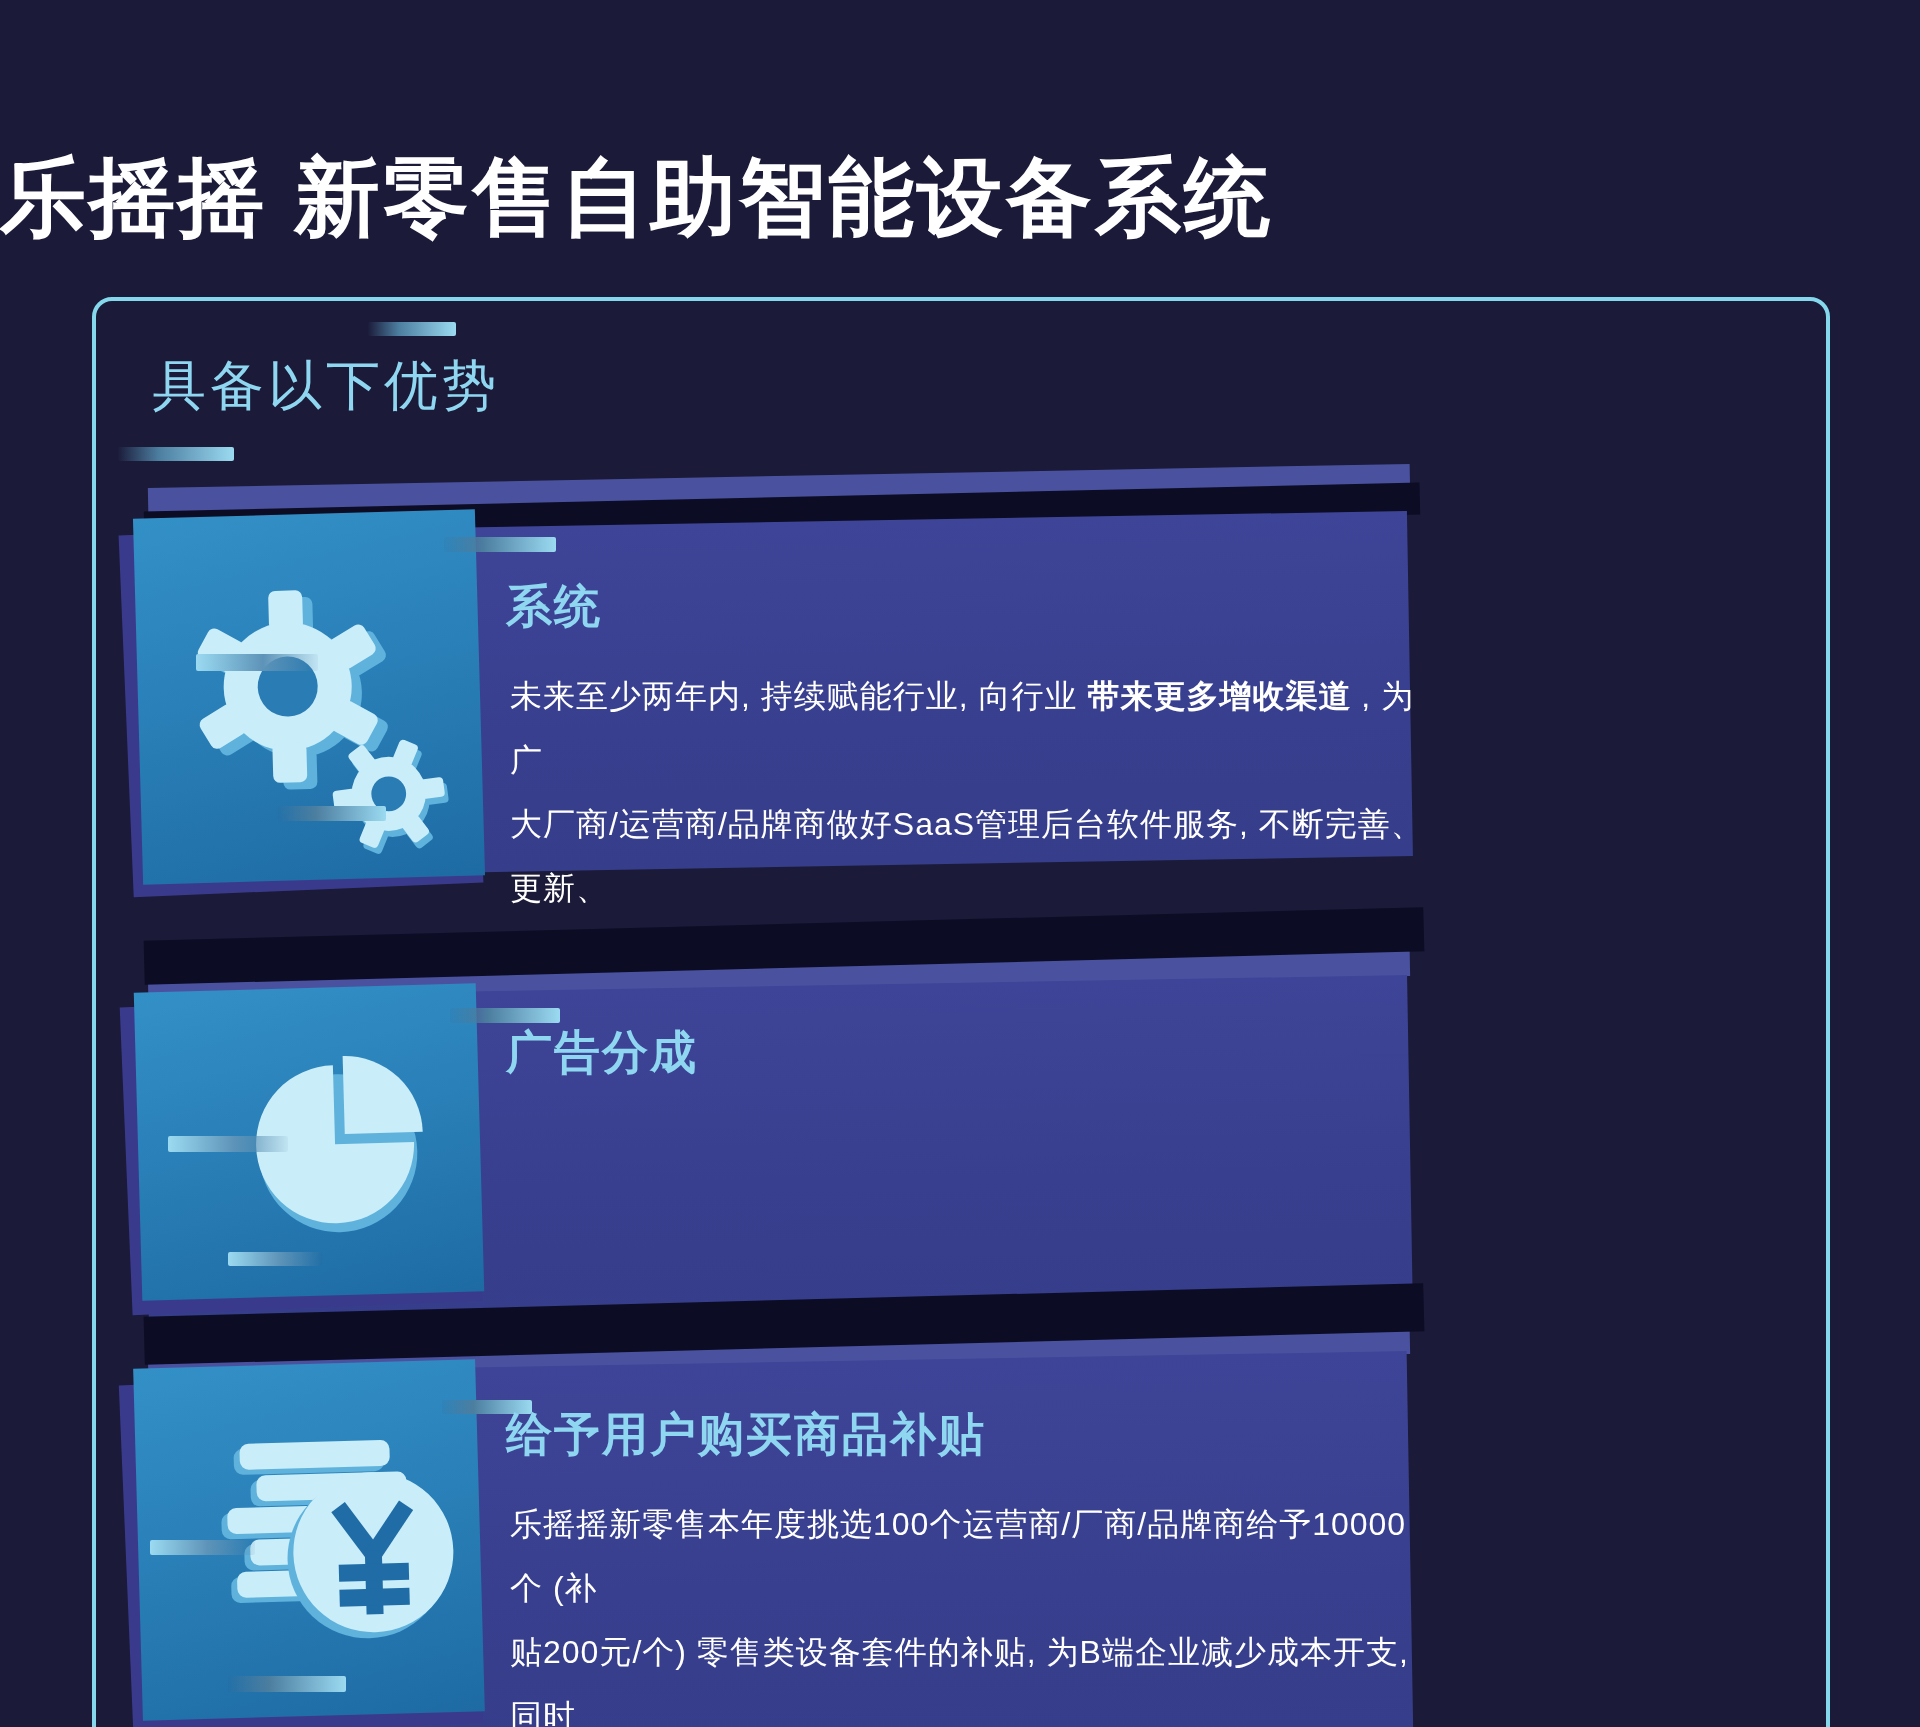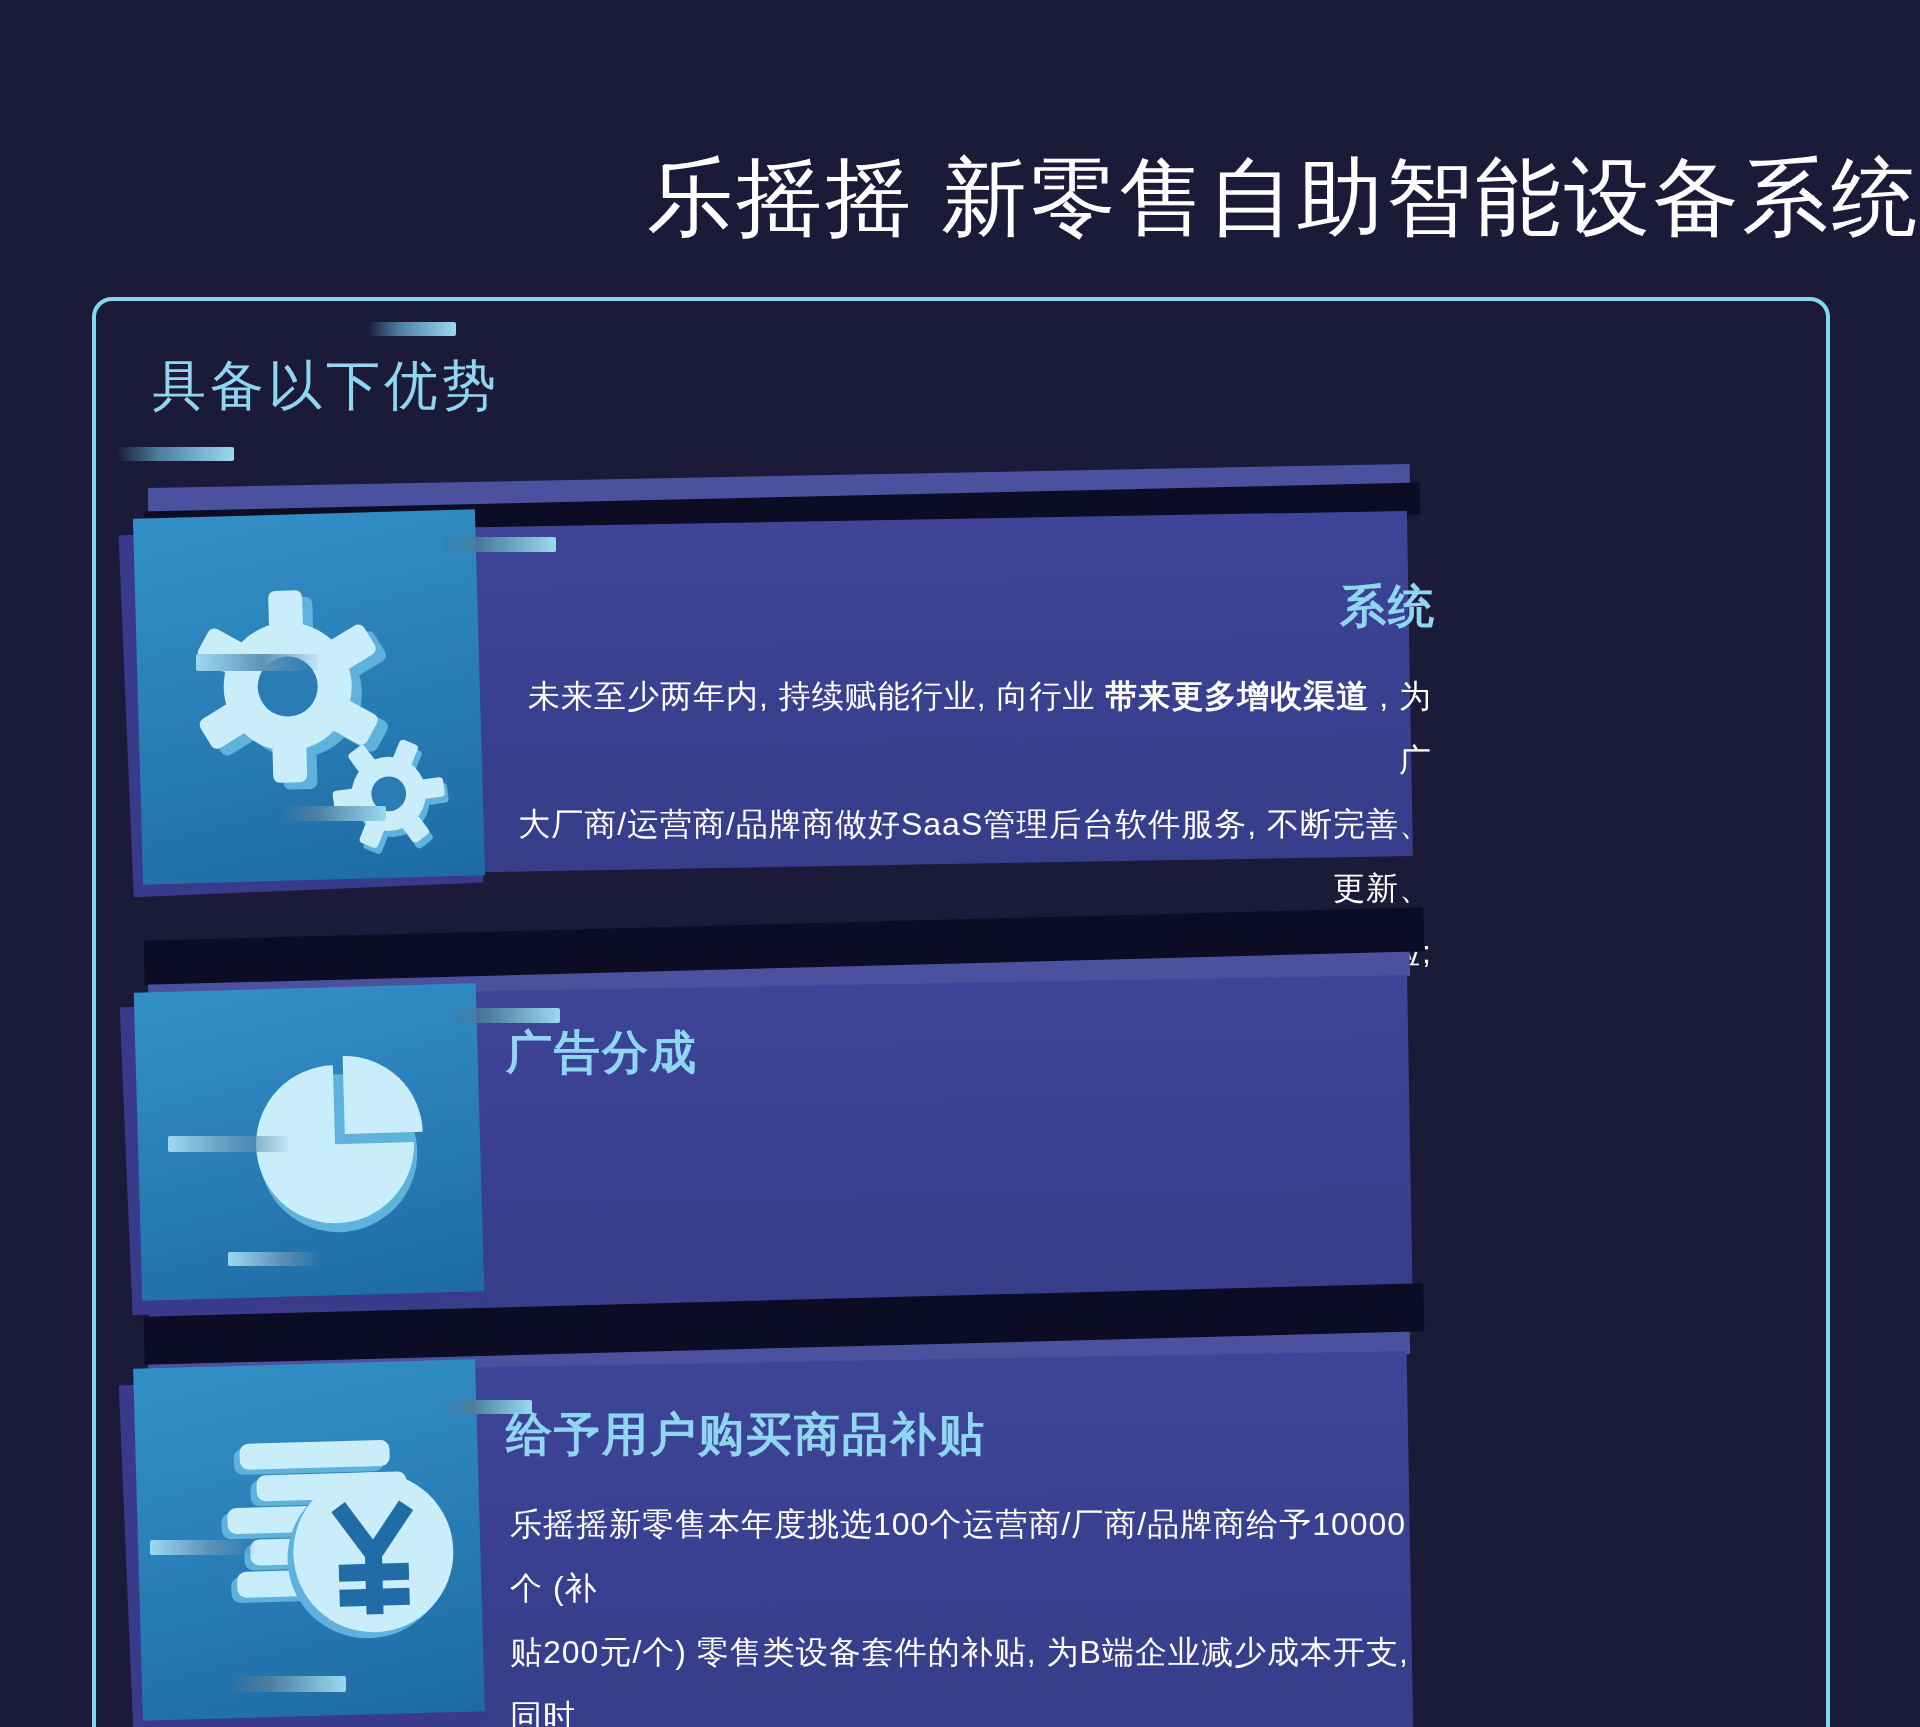--- a/index.html
+++ b/index.html
@@ -1,19 +1,19 @@
 <!DOCTYPE html>
 <html><head>
 <meta charset="utf-8">
 <style>
   html,body{margin:0;padding:0;background:#14132e;}
   .stage{position:relative;width:1920px;height:1727px;overflow:hidden;
          background:#1b1a38;font-family:"Liberation Sans",sans-serif;}
-  .main-title{position:absolute;left:0;top:140px;width:100%;text-align:right;
-              font-size:86px;font-weight:400;color:#ffffff;letter-spacing:3px;}
+  .main-title{position:absolute;left:0;top:140px;width:100%;text-align:left;
+              font-size:86px;font-weight:700;color:#ffffff;letter-spacing:3px;}
   .frame{position:absolute;left:92px;top:297px;width:1730px;height:1500px;
          border:4px solid #85d8ec;border-radius:20px 20px 0 0;}
   .section-heading{position:absolute;left:152px;top:350px;font-size:54px;
                    color:#8fd6f0;letter-spacing:4px;}
   .streak{position:absolute;border-radius:2px;}
   .fadeR{background:linear-gradient(90deg,rgba(40,66,104,0.05) 0%,#4c7ea0 35%,#9bdaf1 100%);}
   .fadeL{background:linear-gradient(90deg,#9bdaf1 0%,#5d93b8 55%,rgba(40,66,104,0.05) 100%);}
   .sliver{position:absolute;background:#4a52a0;}
   .wedge{position:absolute;background:#0c0c24;}
   .panel{position:absolute;background:linear-gradient(180deg,#3e4598 0%,#383f8e 60%,#363d8a 100%);}
@@ -87,21 +87,21 @@
             <rect x="-17" y="-96" width="34" height="40" rx="7" transform="rotate(240)"></rect>
             <rect x="-17" y="-96" width="34" height="40" rx="7" transform="rotate(300)"></rect>
           </g>
           <circle r="30" fill="#2a7db4"></circle>
         </g>
       </svg>
     </div>
     <div class="streak fadeR" style="left:444px;top:537px;width:112px;height:15px;"></div>
     <div class="streak fadeL" style="left:196px;top:654px;width:122px;height:17px;"></div>
     <div class="streak fadeR" style="left:278px;top:806px;width:108px;height:15px;"></div>
-    <div class="content" style="left:506px;top:576px;text-align:right;">
+    <div class="content" style="left:506px;top:576px;">
       <h3>系统</h3>
       <p><span>未来至少两年内, 持续赋能行业, 向行业 </span><b>带来更多增收渠道</b><span> , 为广
 大厂商/运营商/品牌商做好SaaS管理后台软件服务, 不断完善、更新、
 迭代, 确保用户体验;</span></p>
     </div>
   </div>
 
   <div>
     <div class="sliver" style="left:148px;top:962px;width:1262px;height:26px;transform:rotate(-1.1deg);"></div>
     <div class="wedge" style="left:144px;top:924px;width:1280px;height:44px;transform:rotate(-1.5deg);"></div>

